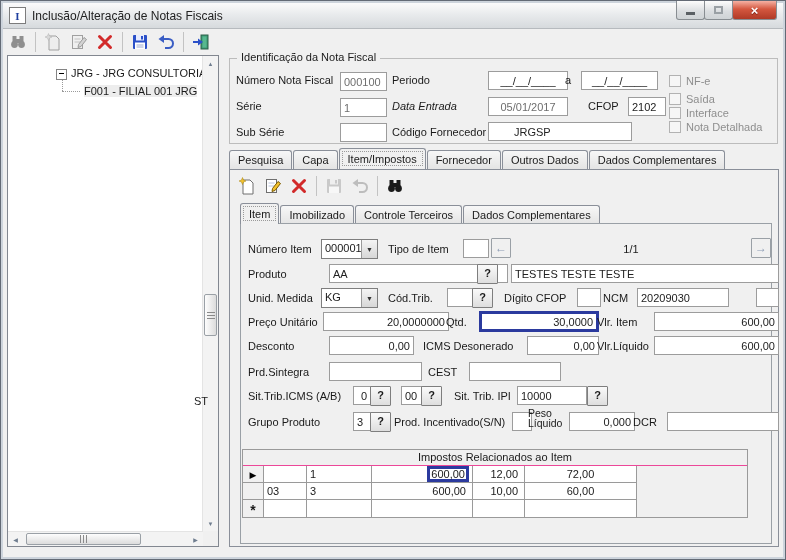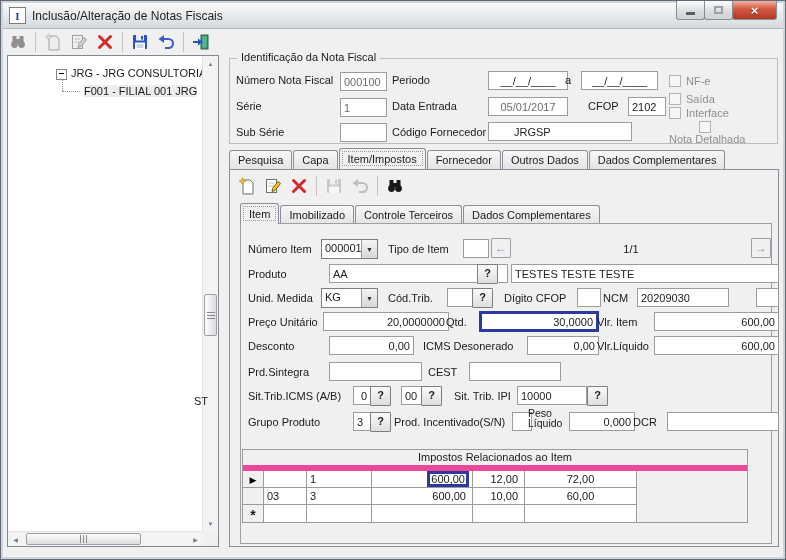--- a/index.html
+++ b/index.html
@@ -90,21 +90,21 @@
     border:1px solid #8a8f99;border-bottom:none;border-radius:3px 3px 0 0;
     background:linear-gradient(#f7f7f7,#e4e4e4);white-space:nowrap;}
   .tab.active{height:21px;line-height:20px;background:#f0f0f0;position:relative;z-index:3;
     outline:1px dotted #9a9a9a;outline-offset:-4px;}
   .tab-panel{position:absolute;left:228px;top:168px;width:550px;height:378px;
     border:1px solid #8a8f99;background:#f0f0f0;box-sizing:border-box;z-index:2;}
   .inner-panel{position:absolute;left:10px;top:53px;width:532px;height:321px;
     border:1px solid #9aa0a6;background:#f0f0f0;box-sizing:border-box;z-index:2;}
   
   .tbl{position:absolute;left:1px;top:225px;width:506px;border:1px solid #9a9a9a;background:#f0f0f0;box-sizing:border-box;}
-  .tcaption{height:15px;line-height:15px;text-align:center;border-bottom:6px solid #ec4899;background:#f0f0f0;}
+  .tcaption{height:15px;line-height:15px;text-align:center;border-bottom:1px solid #ec4899;background:#f0f0f0;}
   .trow{display:grid;grid-template-columns:21px 43px 65px 101px 52px 112px 1fr;}
   .th,.td{box-sizing:border-box;padding:0 3px;overflow:hidden;white-space:nowrap;}
   .th{height:16px;line-height:15px;background:#f0f0f0;border-right:1px solid #9a9a9a;border-bottom:1px solid #9a9a9a;text-align:right;}
   .td{height:17px;line-height:16px;background:#fff;border-right:1px solid #9a9a9a;border-bottom:1px solid #9a9a9a;}
   .td.sel{background:#f0f0f0;text-align:center;padding:0;}
   .trow.last .td{border-bottom:none;}
   .fill{background:#f0f0f0 !important;border-right:none !important;border-bottom:none !important;}
   .marker{font-size:9px;color:#000;}
   .newrow-star{font-size:14px;font-weight:bold;line-height:20px;}
   .cell-combo{display:flex;justify-content:space-between;align-items:center;height:100%;margin-top:22px;}
@@ -228,21 +228,21 @@
 
     <span class="lbl" style="left:6px;top:15px;">Número Nota Fiscal</span>
     <input class="inp gray" style="left: 102px; top: 13px; width: 47px;" value="000100">
     <span class="lbl" style="left:162px;top:15px;">Periodo</span>
     <input class="inp ctr" style="left: 250px; top: 12px; width: 80px;" value="__/__/____">
     <span class="lbl" style="left:335px;top:15px;">a</span>
     <input class="inp ctr" style="left: 343px; top: 12px; width: 77px;" value="__/__/____">
 
     <span class="lbl" style="left:6px;top:41px;">Série</span>
     <input class="inp gray" style="left: 102px; top: 39px; width: 47px;" value="1">
-    <span class="lbl" style="left:162px;top:41px;">Data Entrada</span>
+    <span class="lbl" style="left:162px;top:41px;font-style:italic;">Data Entrada</span>
     <input class="inp gray ctr" style="left: 250px; top: 38px; width: 80px;" value="05/01/2017">
     <span class="lbl" style="left:358px;top:41px;">CFOP</span>
     <input class="inp" style="left: 390px; top: 38px; width: 38px;" value="2102">
 
     <span class="lbl" style="left:6px;top:67px;">Sub Série</span>
     <input class="inp" style="left: 102px; top: 64px; width: 47px;" value="">
     <span class="lbl" style="left:162px;top:67px;">Código Fornecedor</span>
     <input class="inp" style="left: 250px; top: 63px; width: 144px; padding-left: 25px;" value="JRGSP">
 
     <div class="chk-row" style="left:432px;top:16px;">
@@ -250,21 +250,21 @@
         <span class="chk-lbl">NF-e</span>
     </div>
     <div class="chk-row" style="left:432px;top:34px;">
       <span class="chk-box"></span>
         <span class="chk-lbl">Saída</span>
     </div>
     <div class="chk-row" style="left:432px;top:48px;">
       <span class="chk-box"></span>
         <span class="chk-lbl">Interface</span>
     </div>
-    <div class="chk-row" style="left:432px;top:62px;flex-direction:column;">
+    <div class="chk-row" style="left:432px;top:62px;">
       <span class="chk-box"></span>
         <span class="chk-lbl">Nota Detalhada</span>
     </div>
   </div>
 
   <div class="tabs" style="left:228px;top:147px;">
     <span class="tab">Pesquisa</span>
     <span class="tab">Capa</span>
     <span class="tab active">Item/Impostos</span>
     <span class="tab">Fornecedor</span>

